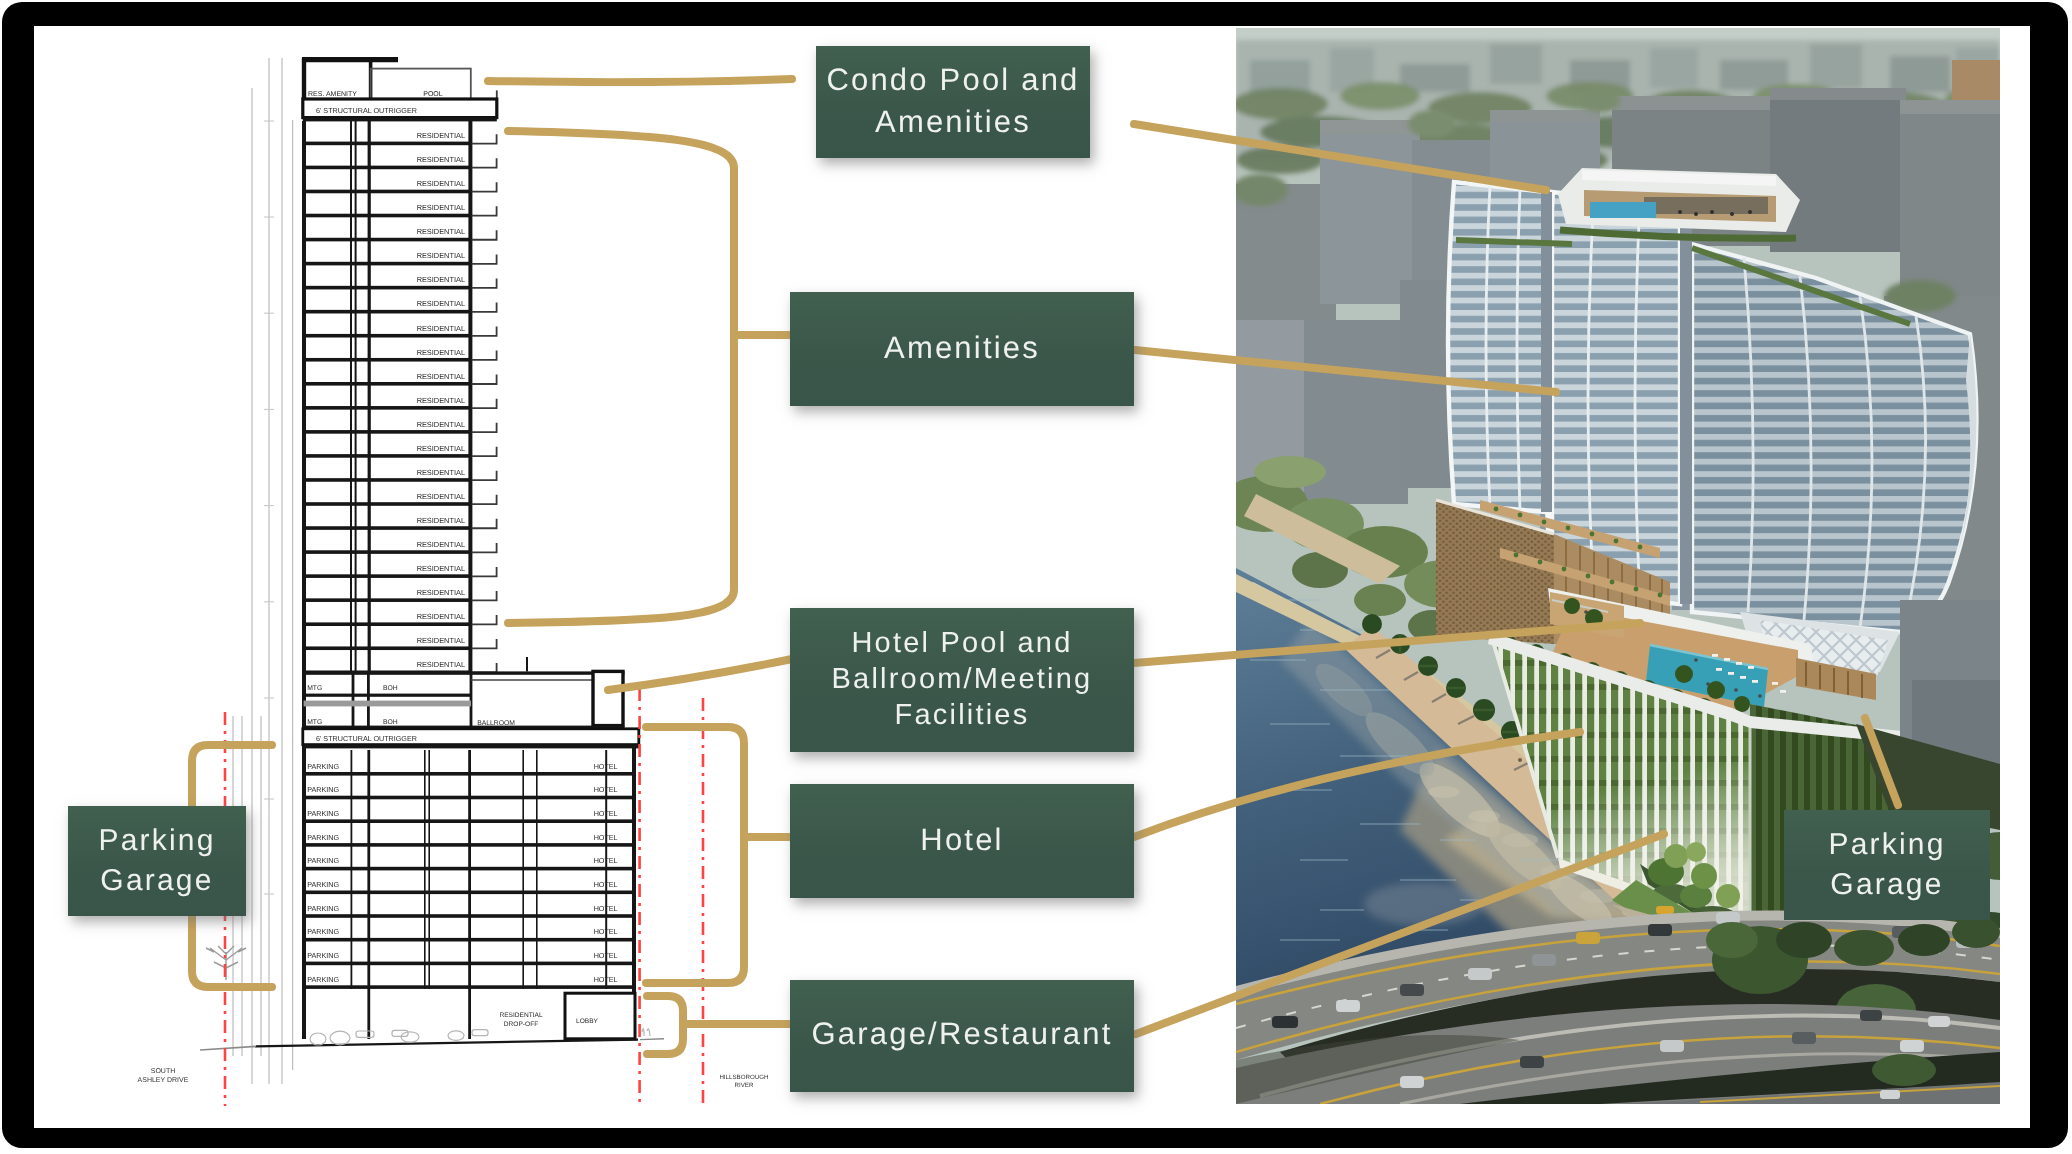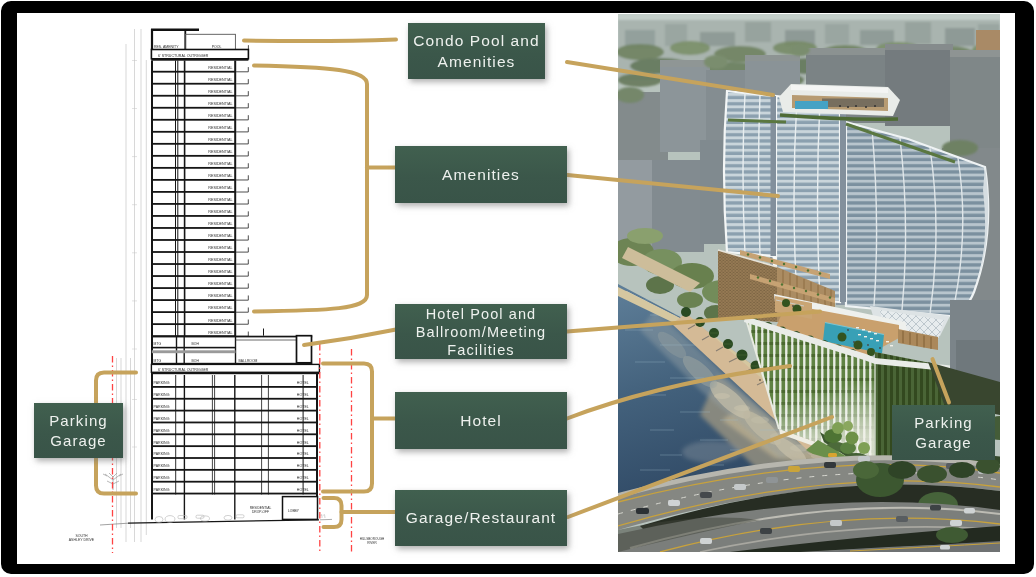--- a/index.html
+++ b/index.html
@@ -624,21 +624,21 @@
 <path d="M136,372.5 H104 Q96,372.5 96,380.5 L96,485.5 Q96,493.5 104,493.5 H136"></path>
 
 <path d="M949,402.5 L932.5,359"></path>
 </g>
 </svg>
 
 <div class="box" style="left:396px;top:23px;width:137px;height:56px;font-size:15.5px;line-height:21px;margin-left:12px;">Condo Pool and<br>Amenities</div>
 
 <div class="box" style="left:395px;top:146px;width:172px;height:57px;font-size:15.5px;">Amenities</div>
 
-<div class="box" style="left:395px;top:304px;width:172px;height:55px;font-size:14.5px;line-height:18px;">Hotel Pool and<br>Ballroom/Meeting<br>Facilities</div>
+<div class="box" style="left:395px;top:304px;width:172px;height:72px;font-size:14.5px;line-height:18px;">Hotel Pool and<br>Ballroom/Meeting<br>Facilities</div>
 
 <div class="box" style="left:395px;top:392px;width:172px;height:57px;font-size:15.5px;">Hotel</div>
 
 <div class="box" style="left:395px;top:490px;width:172px;height:56px;font-size:15.5px;">Garage/Restaurant</div>
 
 <div class="box" style="left:34px;top:403px;width:89px;height:55px;font-size:15px;line-height:20px;">Parking<br>Garage</div>
 
 <div class="box" style="left:892px;top:405px;width:103px;height:55px;font-size:15px;line-height:20px;box-shadow:none;">Parking<br>Garage</div>
 
 <div style="position:absolute;left:1px;top:1px;width:1033px;height:573px;box-sizing:border-box;border:solid #000;border-width:12px 19px 10px 16px;border-radius:10px;pointer-events:none;"></div>

